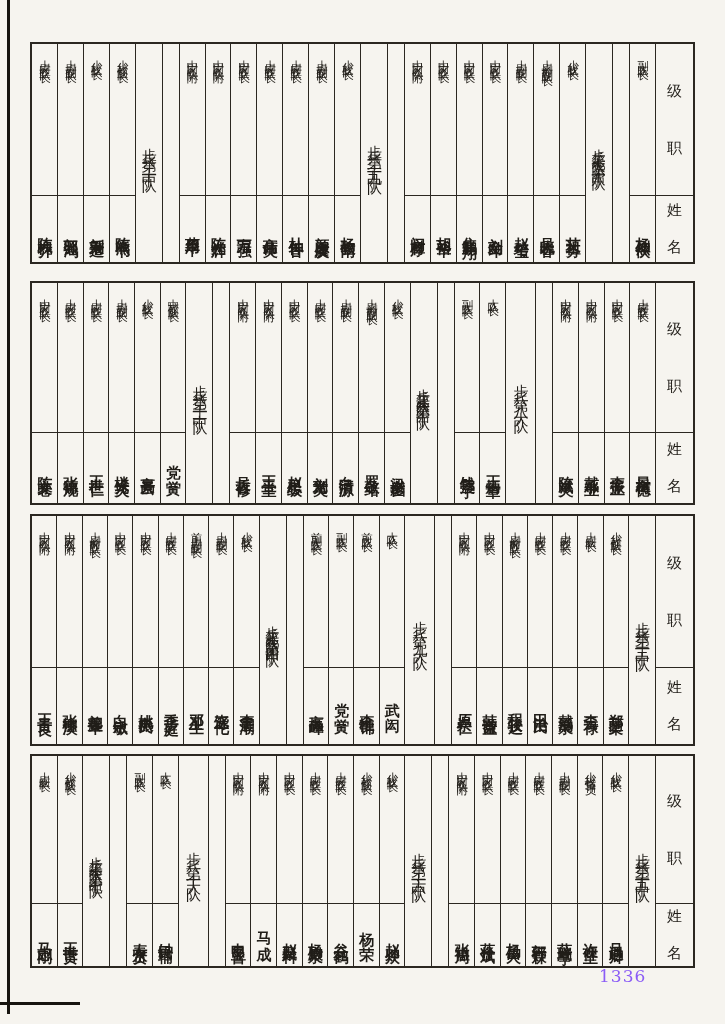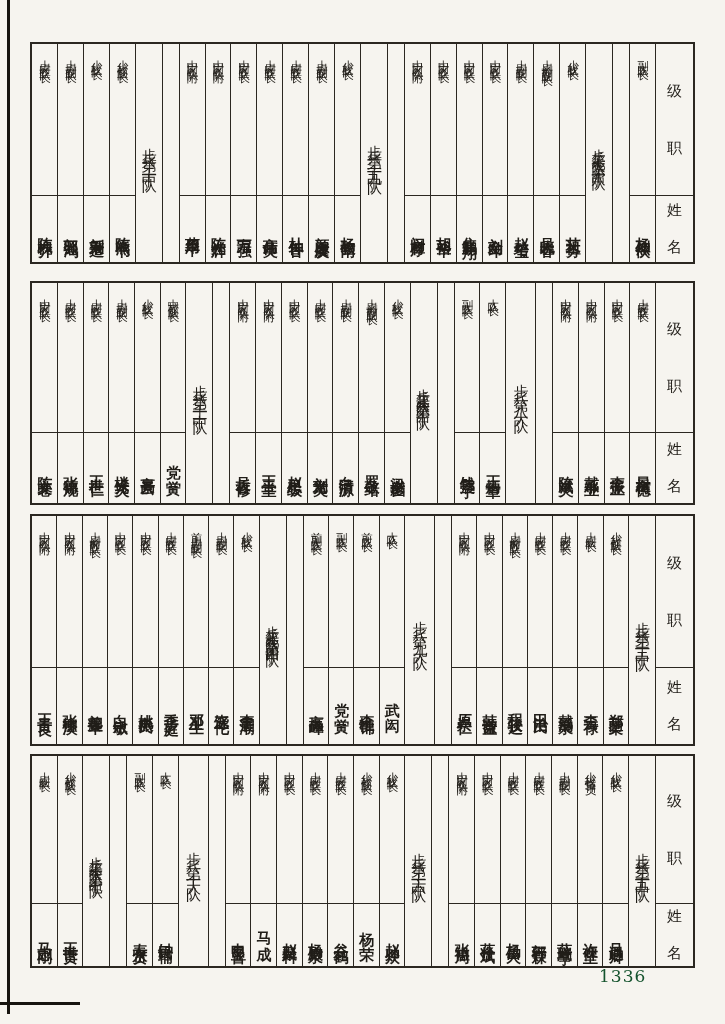--- a/index.html
+++ b/index.html
@@ -62,21 +62,21 @@
   .hcell{display:flex;flex-direction:column;align-items:center;justify-content:center;overflow:hidden;}
   .hcell.top{flex:1 1 auto;gap:38px;}
   .hcell.bottom{
     flex:0 0 var(--nameh);height:var(--nameh);
     border-top:1.5px solid var(--border);gap:18px;
   }
   .hcell span{font-size:15px;font-weight:500;}
 
   .page-number{
     position:absolute;left:599px;top:966px;
-    font-size:17px;letter-spacing:1px;color:#14532d;
+    font-size:17px;letter-spacing:1px;color:#8b5cf6;
   }
 </style>
 </head>
 <body>
 
 <div class="page">
   <div class="edge-left"></div>
   <div class="edge-bottom"></div>
 
   <div class="band band-0">

